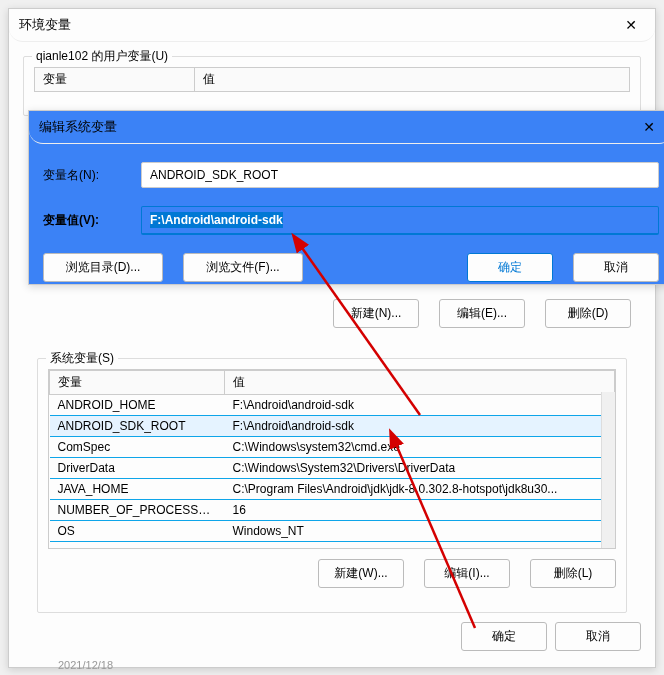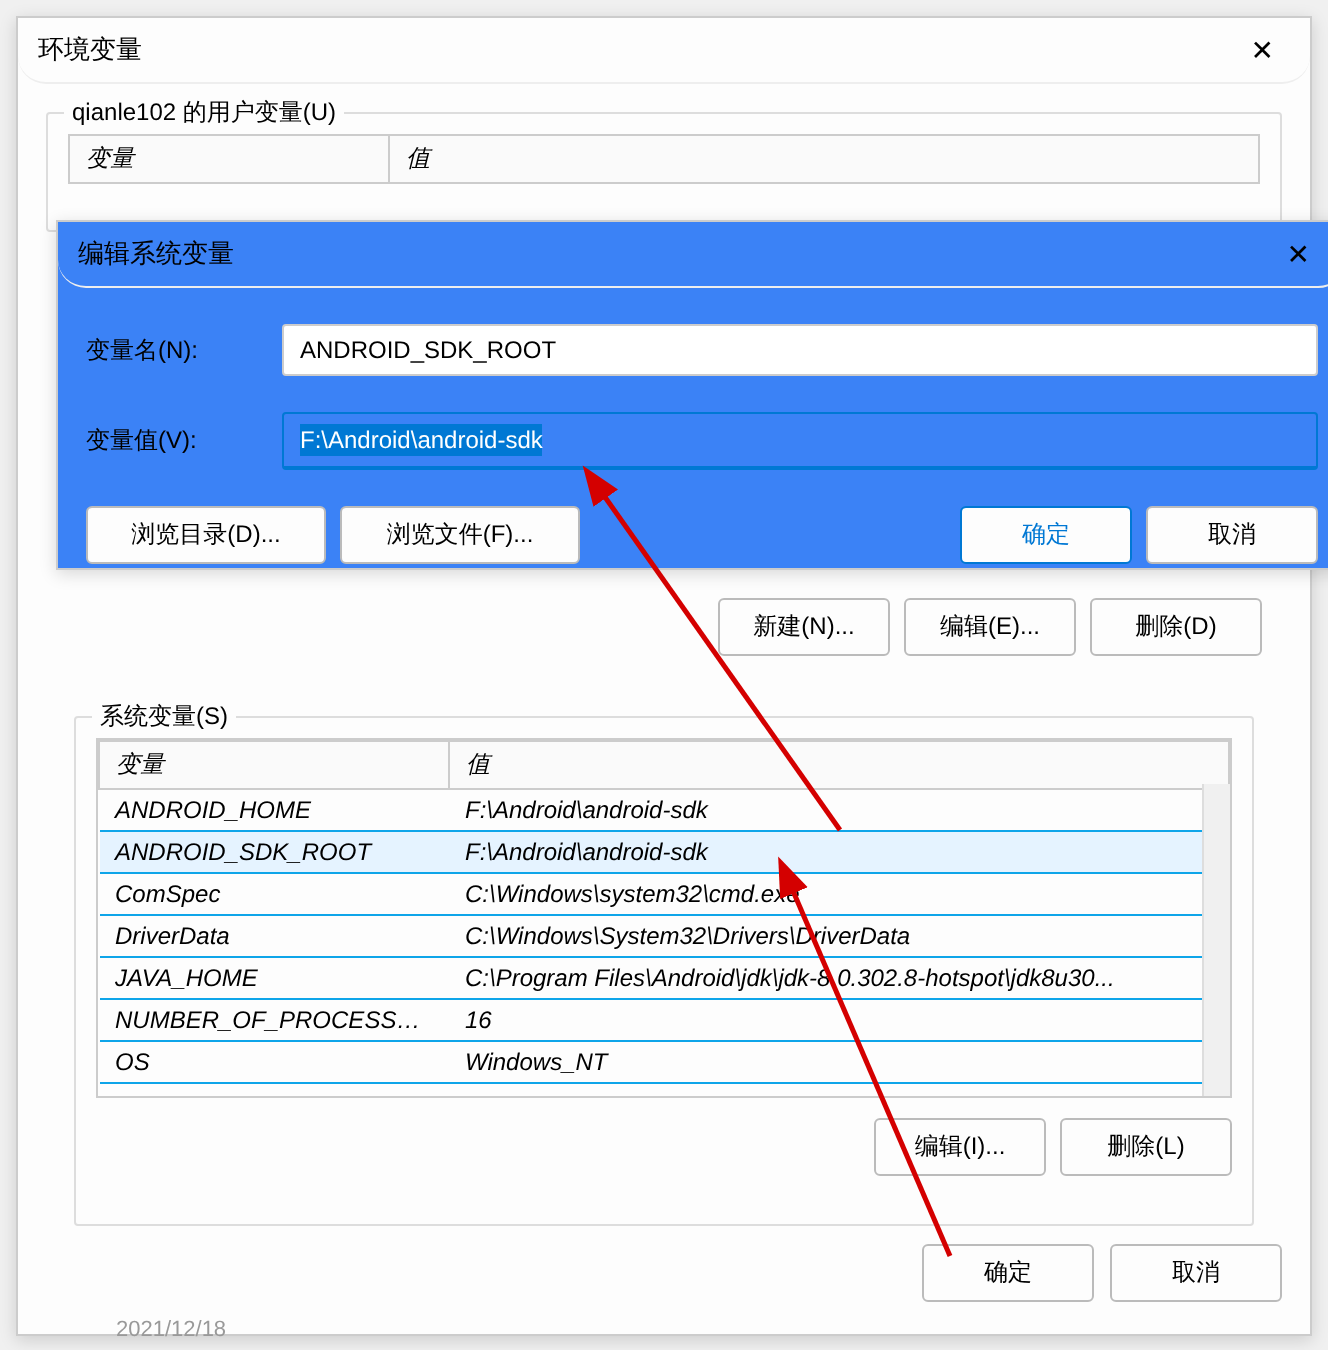--- a/index.html
+++ b/index.html
@@ -9,30 +9,30 @@
     .titlebar { display: flex; justify-content: space-between; align-items: center; padding: 6px 10px; border-bottom: 1px solid #eee; border-radius: 14px; }
     .titlebar .title { font-size: 13px; }
     .close-x { padding: 2px 8px; cursor: pointer; font-size: 14px; }
     
     .win-env { left: 8px; top: 8px; width: 648px; height: 660px; background: #fdfdfd; }
     .win-edit { left: 28px; top: 110px; width: 646px; height: 175px; background: #3b82f6; z-index: 10; }
     
     .group { border: 1px solid #ddd; border-radius: 2px; margin: 14px; padding: 10px; position: relative; }
     .group-label { position: absolute; top: -9px; left: 8px; background: #fdfdfd; padding: 0 4px; font-size: 12px; }
     
-    .tbl { width: 100%; border: 1px solid #ccc; border-collapse: collapse; table-layout: fixed; font-style: italic; }
+    .tbl { width: 100%; border: 1px solid #ccc; border-collapse: collapse; table-layout: fixed; }
     .tbl th, .tbl td { text-align: left; padding: 3px 8px; font-weight: normal; white-space: nowrap; overflow: hidden; text-overflow: ellipsis; }
     .tbl th { border: 1px solid #ccc; background: #fafafa; }
     .tbl td { border-bottom: 1px solid #0ea5e9; }
     .tbl tr.sel td { background: #e5f3ff; }
     .tbl-wrap { position: relative; border: 1px solid #ccc; }
     .tbl-wrap .tbl { border: none; }
     .scroll-stub { position: absolute; right: 0; top: 22px; bottom: 0; width: 14px; background: #f0f0f0; border-left: 1px solid #ddd; }
     
-    .btn-row { display: flex; justify-content: flex-end; gap: 7px; margin-top: 10px; }
+    .btn-row { display: flex; justify-content: flex-end; gap: 20px; margin-top: 10px; }
     .btn { min-width: 86px; padding: 5px 10px; background: #fdfdfd; border: 1px solid #bbb; border-radius: 3px; cursor: pointer; text-align: center; }
     .btn.primary { border: 1px solid #0078d4; color: #0078d4; }
     
     .form-row { display: flex; align-items: center; margin: 18px 14px; gap: 8px; }
     .form-row label { width: 90px; }
     .form-row input { flex: 1; padding: 5px 8px; border: 1px solid #ccc; border-radius: 2px; font-size: 12px; }
     .sel-text { background: #0078d4; color: #fff; padding: 1px 0; }
     .fake-input { flex: 1; padding: 5px 8px; border: 1px solid #0078d4; border-bottom: 2px solid #0078d4; border-radius: 2px; font-size: 12px; line-height: 16px; }
     
     .bottom-btns { display: flex; justify-content: flex-end; gap: 8px; padding: 10px 14px; }
@@ -106,20 +106,21 @@
             </tr>
             <tr>
               <td>OS</td>
               <td>Windows_NT</td>
             </tr>
           </tbody>
       </table>
       <div class="scroll-stub"></div>
     </div>
     <div class="btn-row">
+      <button class="btn">新建(W)...</button>
       <button class="btn">编辑(I)...</button>
       <button class="btn">删除(L)</button>
     </div>
   </div>
 
   <div class="bottom-btns" style="position:absolute; bottom:6px; right:0; left:0;">
     <button class="btn">确定</button>
     <button class="btn">取消</button>
   </div>
 </div>
@@ -128,21 +129,21 @@
   <div class="titlebar">
     <span class="title">编辑系统变量</span>
     <span class="close-x">✕</span>
   </div>
 
   <div class="form-row">
     <label>变量名(N):</label>
     <input type="text" value="ANDROID_SDK_ROOT" style="">
   </div>
 
-  <div class="form-row" style="margin-top:4px;">
+  <div class="form-row" style="margin-top:4px;font-weight:bold;">
     <label>变量值(V):</label>
     <div class="fake-input"><span class="sel-text">F:\Android\android-sdk</span></div>
   </div>
 
   <div class="btn-row" style="margin:8px 14px 12px; justify-content:flex-start;">
     <button class="btn" style="min-width:120px">浏览目录(D)...</button>
     <button class="btn" style="min-width:120px">浏览文件(F)...</button>
     <div class="spacer"></div>
     <button class="btn primary">确定</button>
     <button class="btn">取消</button>

